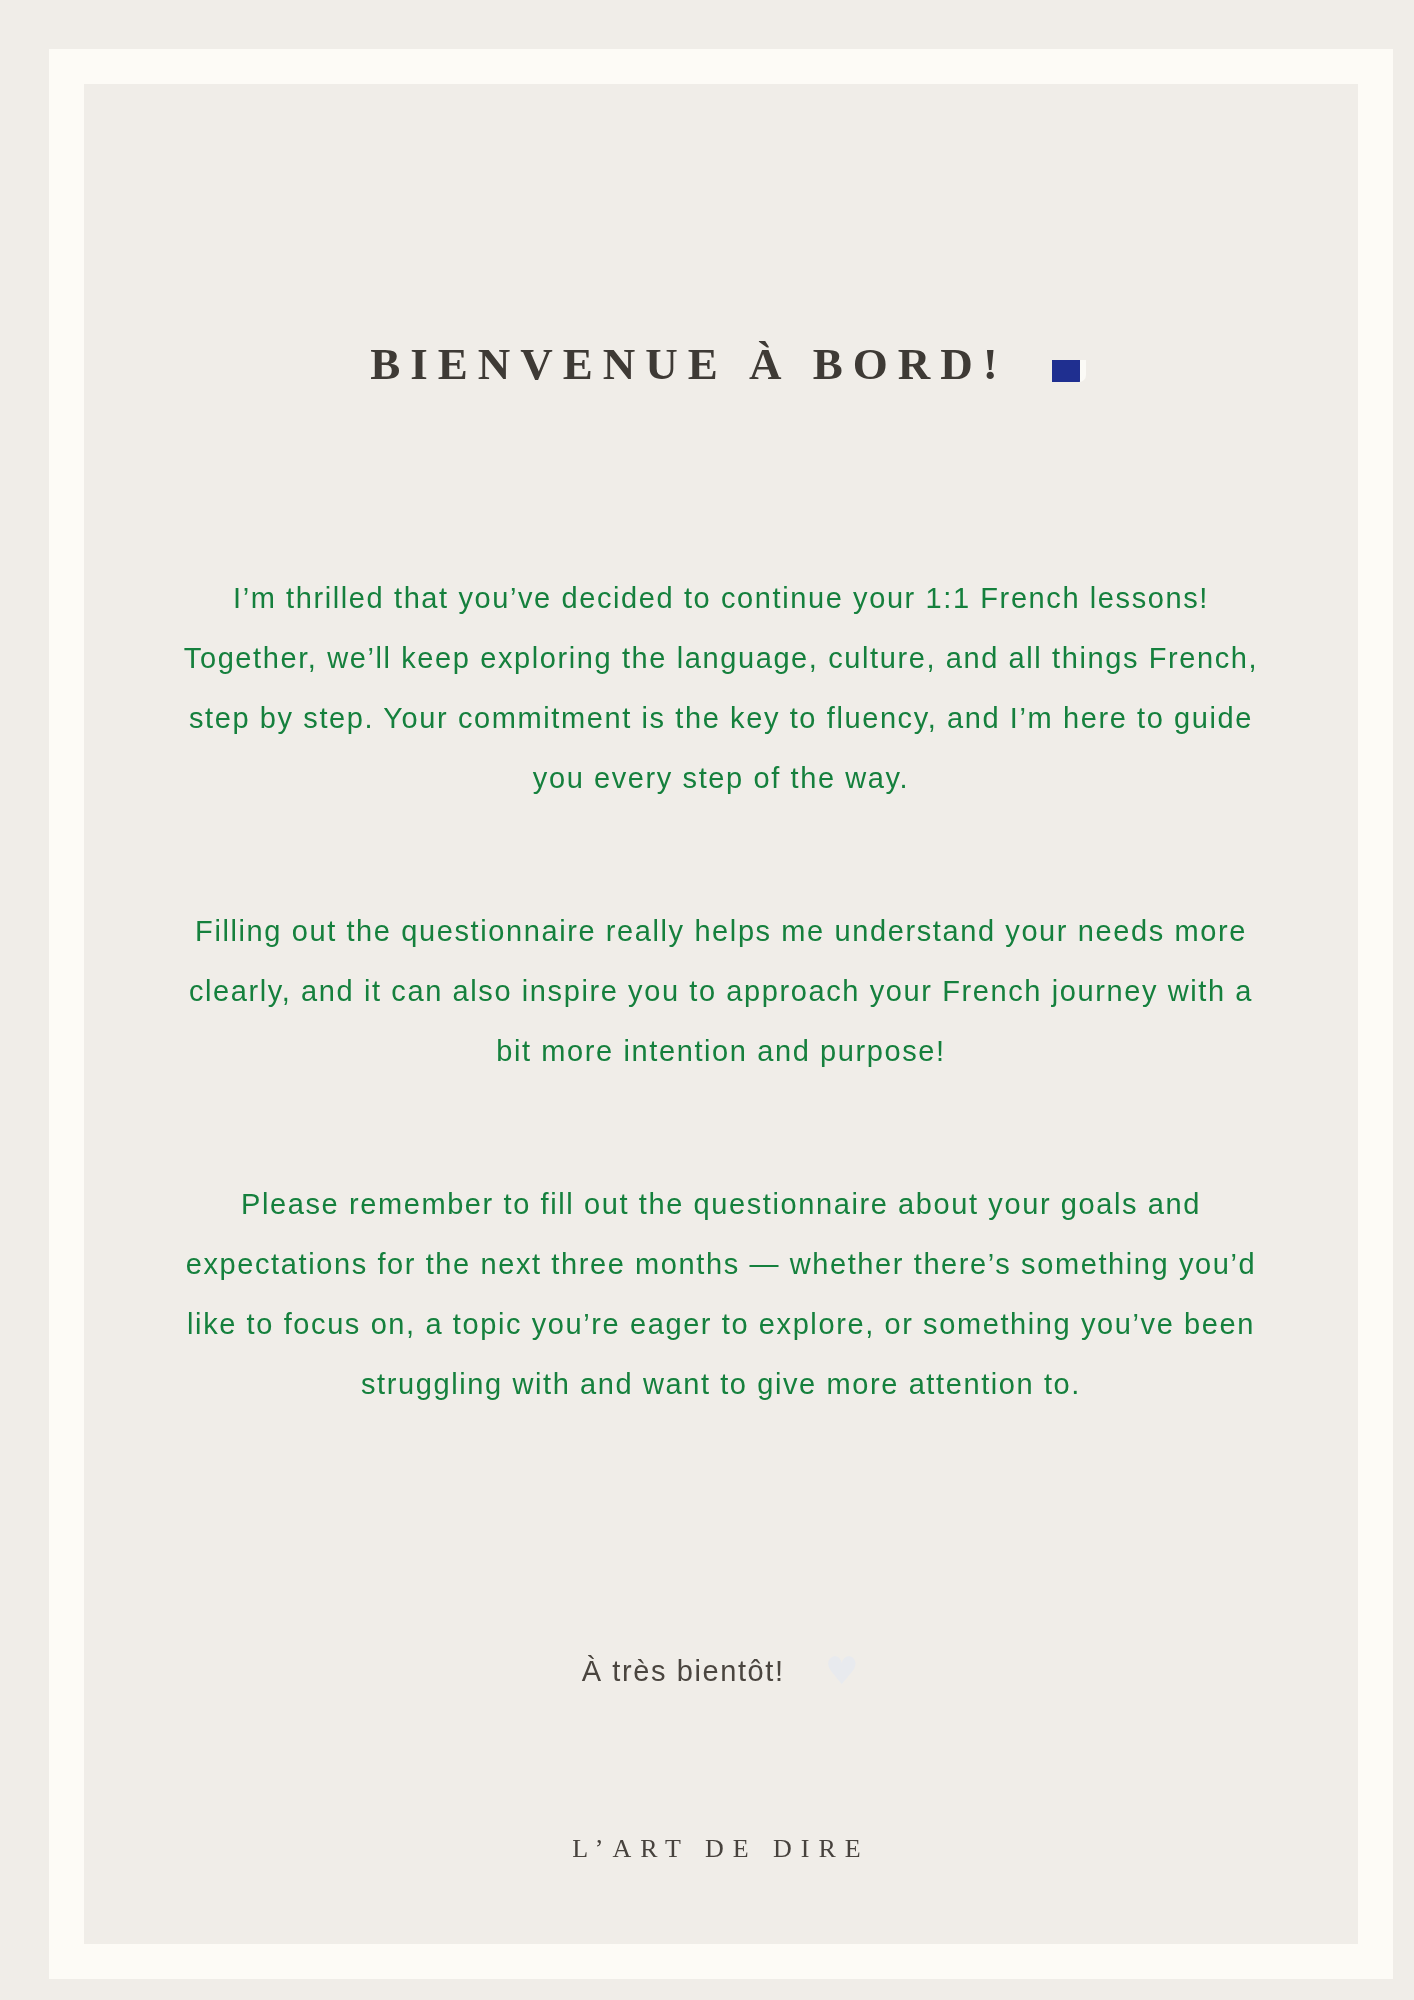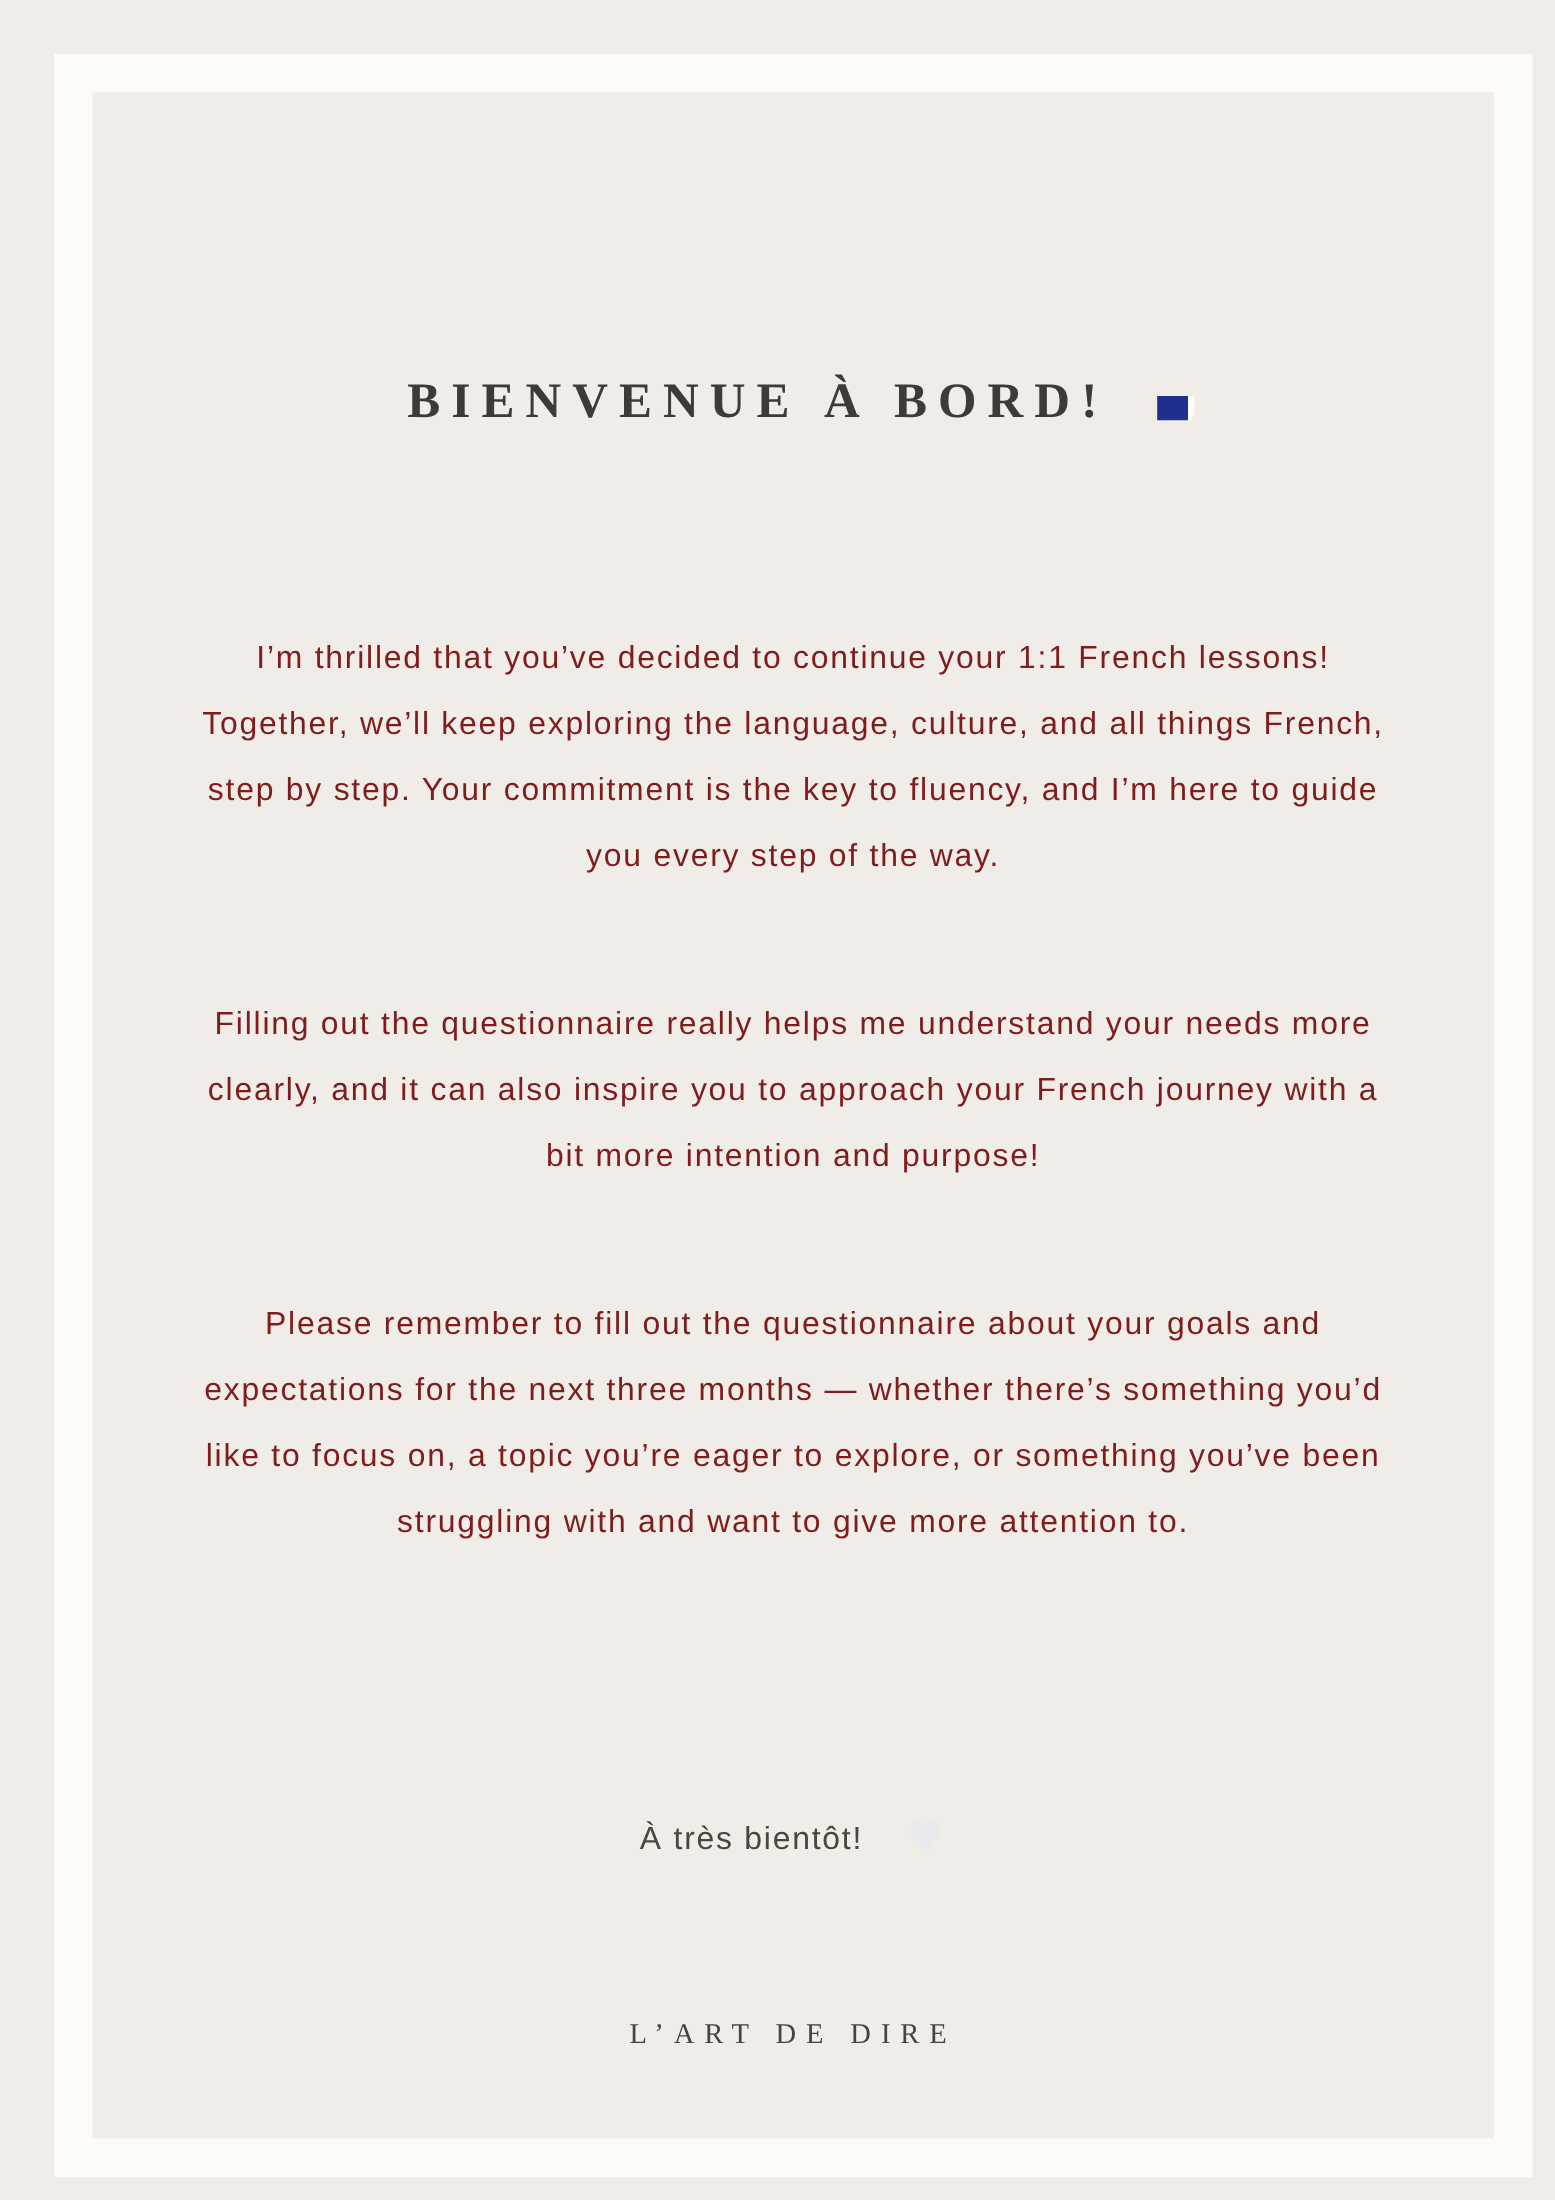--- a/index.html
+++ b/index.html
@@ -42,21 +42,21 @@
     margin-left: 16px;
   }
   .flag span { flex: 1 1 0; }
   .flag .b { background: #1F2F90; }
   .flag .w { background: #FBFAF6; }
   .flag .r { background: #EE3042; }
   .body-text p {
     font-size: 29px;
     line-height: 60px;
     letter-spacing: 1.6px;
-    color: #7f1d1d;
+    color: #15803d;
     margin-bottom: 65px;
   }
   .body-text p:first-child { margin-top: 135px; }
   .signoff {
     margin-top: 120px;
     font-size: 29px;
     line-height: 60px;
     letter-spacing: 1.6px;
     color: #4A453F;
   }

